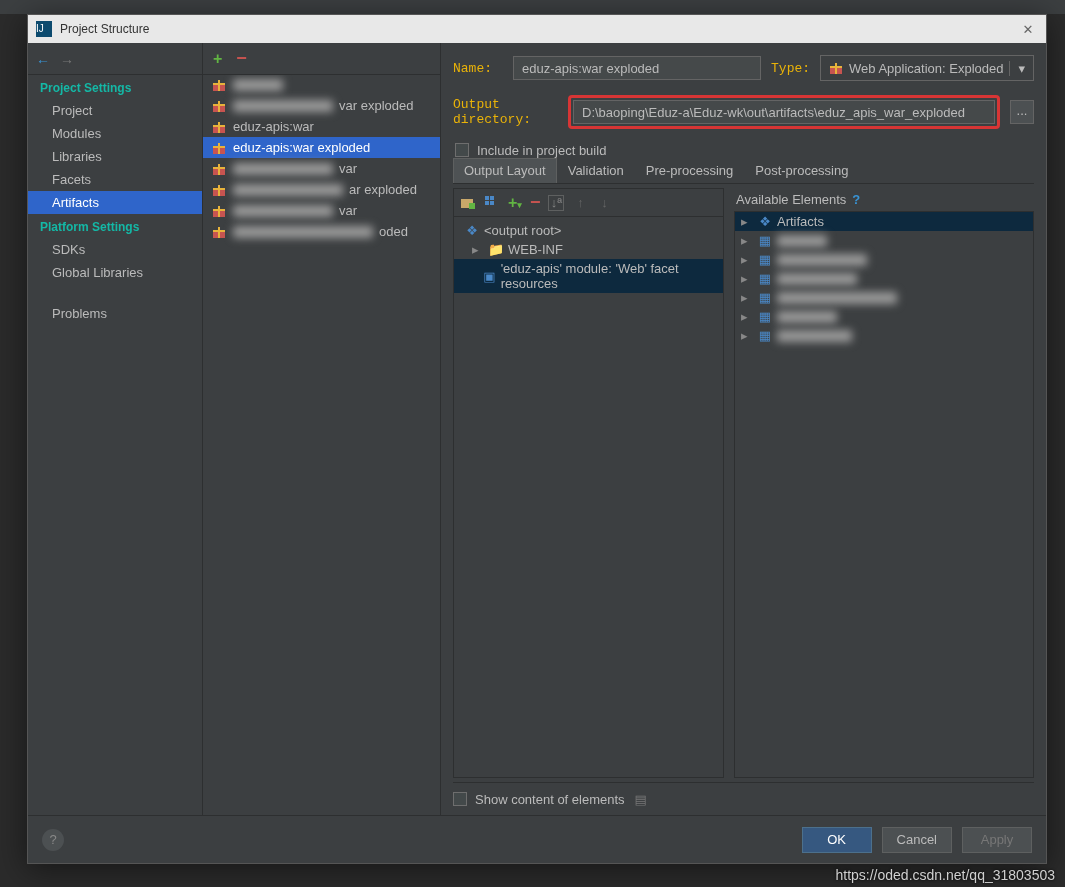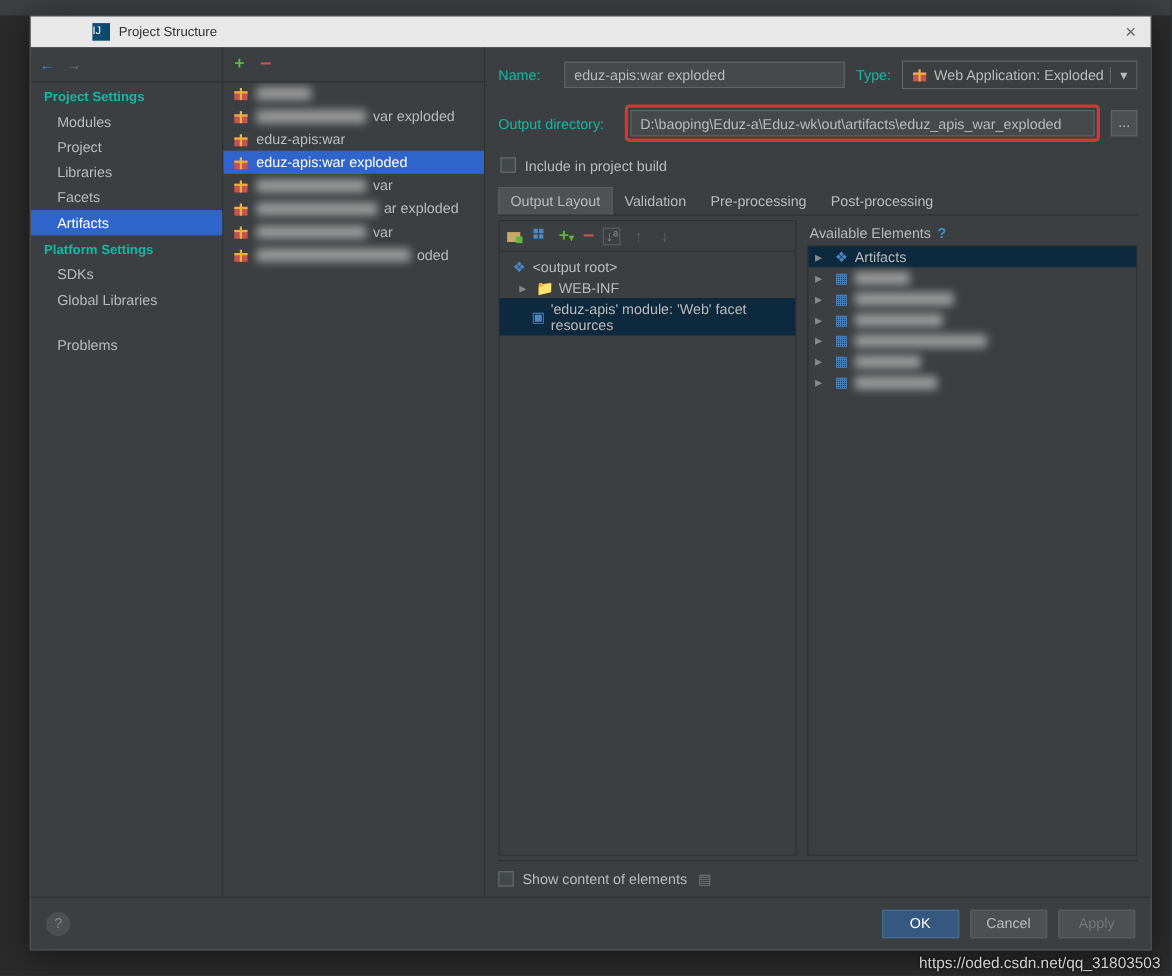--- a/index.html
+++ b/index.html
@@ -2,21 +2,21 @@
 <html><head>
 <meta charset="utf-8">
 <style>
 * { box-sizing: border-box; margin: 0; padding: 0; font-family: "Segoe UI", Arial, sans-serif; font-size: 13px; }
 body { background: #2b2b2b; width: 1065px; height: 887px; overflow: hidden; color: #bbbbbb; position: relative; }
 
 .bg-tabs { height: 14px; background: #3c3f41; display: flex; gap: 2px; padding-left: 10px; }
 
 .dialog { position: absolute; top: 14px; left: 27px; width: 1020px; height: 850px; background: #3c3f41; border: 1px solid #555; box-shadow: 0 5px 30px rgba(0,0,0,0.5); display: flex; flex-direction: column; }
 .titlebar { height: 28px; background: #e8e8e8; display: flex; align-items: center; padding: 0 8px; color: #333; }
-.titlebar-icon { width: 16px; height: 16px; background: #0c4a6e; margin-right: 8px; font-size:10px; color:#fff; line-height:16px;margin-left:48px; }
+.titlebar-icon { width: 16px; height: 16px; background: #0c4a6e; margin-right: 8px; font-size:10px; color:#fff; line-height:16px; }
 .titlebar-title { flex: 1; font-size: 12px; }
 .titlebar-close { width: 20px; text-align: center; cursor: pointer; color: #666; }
 
 .dialog-body { flex: 1; display: flex; overflow: hidden; }
 
 .sidebar { width: 175px; background: #3c3f41; border-right: 1px solid #2d2f30; display: flex; flex-direction: column; }
 .sidebar-tools { height: 32px; display: flex; align-items: center; padding: 0 8px; gap: 10px; border-bottom: 1px solid #2d2f30; }
 .sidebar-tools span { cursor: pointer; font-size: 14px; }
 .sidebar-heading { padding: 6px 12px 4px; color: #14b8a6; font-weight: bold; font-size: 12px; }
 .sidebar-item { padding: 4px 12px 4px 24px; cursor: pointer; }
@@ -28,35 +28,35 @@
 .minus { color: #c75450; font-size: 18px; font-weight: bold; }
 .artifact-list { flex: 1; overflow: hidden; }
 .artifact-item { padding: 3px 8px; display: flex; align-items: center; gap: 6px; cursor: pointer; white-space: nowrap; }
 .artifact-item.selected { background: #2f65ca; color: #fff; }
 .artifact-icon { width: 16px; height: 14px; display:inline-block; flex-shrink:0; }
 .artifact-icon svg { width:16px; height:14px; }
 .blurred { filter: blur(4px); background: #9a9a9a; height: 12px; display: inline-block; border-radius:2px; }
 
 .main-panel { flex: 1; background: #3c3f41; display: flex; flex-direction: column; padding: 12px 12px 0 12px; overflow: hidden; }
 .form-row { display: flex; align-items: center; margin-bottom: 14px; gap: 10px; }
-.form-label { color: #14b8a6; }
+.form-label { color: #eab308; font-family: Liberation Mono, monospace; }
 .name-label { width: 50px; }
 .text-input { background: #45494a; border: 1px solid #646464; color: #bbbbbb; padding: 3px 8px; height: 24px; }
 .name-input { flex: 1; max-width: 258px; }
 .type-label { margin-left: auto; }
 .type-select { background: #3c3f41; border: 1px solid #646464; padding: 3px 8px; height: 26px; display: flex; align-items: center; gap:6px; min-width: 210px; }
 .type-select-arrow { margin-left:auto; border-left:1px solid #646464; padding-left:8px; }
 
 .outdir-row { position: relative; }
 .outdir-label { width: 105px; }
 .outdir-input { flex: 1; }
 .red-box { border: 3px solid #d73535; border-radius: 4px; padding: 2px; }
 .browse-btn { width: 24px; height: 24px; background: #4c5052; border: 1px solid #646464; text-align: center; cursor: pointer; line-height:20px; }
 
-.checkbox-row { display: flex; align-items: flex-start; gap: 8px; margin-bottom: 12px; padding-left:2px; }
+.checkbox-row { display: flex; align-items: flex-start; gap: 8px; padding-left:2px; }
 .checkbox { width: 14px; height: 14px; border: 1px solid #6e6e6e; background: #43494a; }
 
 .tabs { display: flex; border-bottom: 1px solid #2d2f30; }
 .tab { padding: 4px 10px; cursor: pointer; border: 1px solid transparent; }
 .tab.active { background: #4e5254; border: 1px solid #5e6060; border-bottom: none; }
 
 .layout-area { flex: 1; display: flex; gap: 10px; overflow: hidden; margin-top: 4px; }
 .layout-left { flex: 1; display: flex; flex-direction: column; border: 1px solid #2d2f30; }
 .layout-right { width: 300px; display: flex; flex-direction: column; }
 .layout-toolbar { height: 28px; display: flex; align-items: center; padding: 0 6px; gap: 8px; border-bottom: 1px solid #2d2f30; }
@@ -100,22 +100,22 @@
 
   <div class="dialog-body">
 
     <div class="sidebar">
       <div class="sidebar-tools">
         <span style="color:#3893d4">←</span>
         <span style="color:#777">→</span>
       </div>
       <div class="sidebar-heading">Project Settings</div>
       <div id="sb-items1">
+          <div class="sidebar-item">Project</div>
           <div class="sidebar-item">Modules</div>
-          <div class="sidebar-item">Project</div>
           <div class="sidebar-item">Libraries</div>
           <div class="sidebar-item">Facets</div>
           <div class="sidebar-item selected">Artifacts</div>
         </div>
       <div class="sidebar-heading">Platform Settings</div>
       <div id="sb-items2">
           <div class="sidebar-item">SDKs</div>
           <div class="sidebar-item">Global Libraries</div>
         </div>
       <div style="height:18px"></div>

